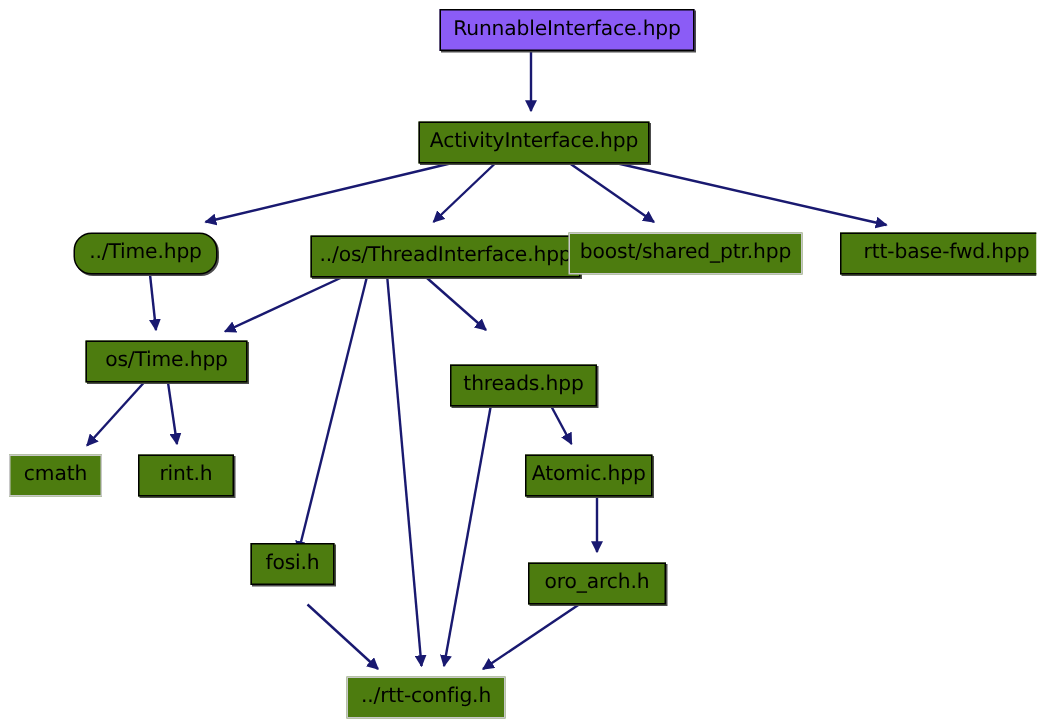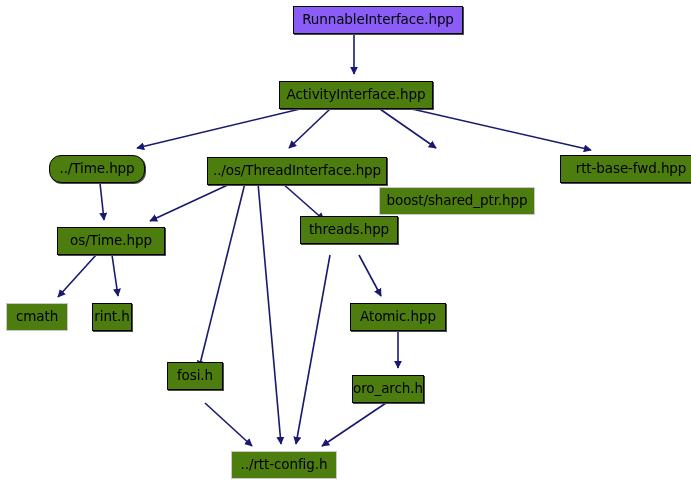--- a/index.html
+++ b/index.html
@@ -82,45 +82,45 @@
       </div>
       <div class="node b-solid" style="left: 279px; top: 81px; width: 154px; height: 28px;">
         <span class="node-label">ActivityInterface.hpp</span>
       </div>
       <div class="node b-solid" style="left: 49px; top: 155px; width: 96px; height: 28px; border-radius: 12px;">
         <span class="node-label">../Time.hpp</span>
       </div>
       <div class="node b-solid" style="left: 171px; top: 157px; width: 180px; height: 28px; margin-left: 36px;">
         <span class="node-label">../os/ThreadInterface.hpp</span>
       </div>
-      <div class="node b-light" style="left: 379px; top: 155px; width: 156px; height: 28px; margin-top: 32px;">
+      <div class="node b-light" style="left: 379px; top: 155px; width: 156px; height: 28px;">
         <span class="node-label">boost/shared_ptr.hpp</span>
       </div>
       <div class="node b-solid" style="left: 560px; top: 155px; width: 142px; height: 28px;">
         <span class="node-label">rtt-base-fwd.hpp</span>
       </div>
       <div class="node b-solid" style="left: 57px; top: 227px; width: 108px; height: 28px;">
         <span class="node-label">os/Time.hpp</span>
       </div>
-      <div class="node b-solid" style="left: 300px; top: 216px; width: 98px; height: 28px;">
+      <div class="node b-solid" style="left: 300px; top: 243px; width: 98px; height: 28px;">
         <span class="node-label">threads.hpp</span>
       </div>
       <div class="node b-light" style="left: 6px; top: 303px; width: 62px; height: 28px;">
         <span class="node-label">cmath</span>
       </div>
-      <div class="node b-solid" style="left: 92px; top: 303px; width: 40px; height: 28px;">
+      <div class="node b-solid" style="left: 92px; top: 303px; width: 64px; height: 28px;">
         <span class="node-label">rint.h</span>
       </div>
-      <div class="node b-solid" style="left: 350px; top: 303px; width: 96px; height: 28px;">
+      <div class="node b-solid" style="left: 350px; top: 303px; width: 85px; height: 28px;">
         <span class="node-label">Atomic.hpp</span>
       </div>
       <div class="node b-solid" style="left: 167px; top: 362px; width: 56px; height: 28px;">
         <span class="node-label">fosi.h</span>
       </div>
-      <div class="node b-solid" style="left: 352px; top: 375px; width: 72px; height: 28px;">
+      <div class="node b-solid" style="left: 352px; top: 375px; width: 92px; height: 28px;">
         <span class="node-label">oro_arch.h</span>
       </div>
       <div class="node b-light" style="left: 231px; top: 451px; width: 106px; height: 28px;">
         <span class="node-label">../rtt-config.h</span>
       </div>
     </div>
 
 </div>
 
 </body></html>

